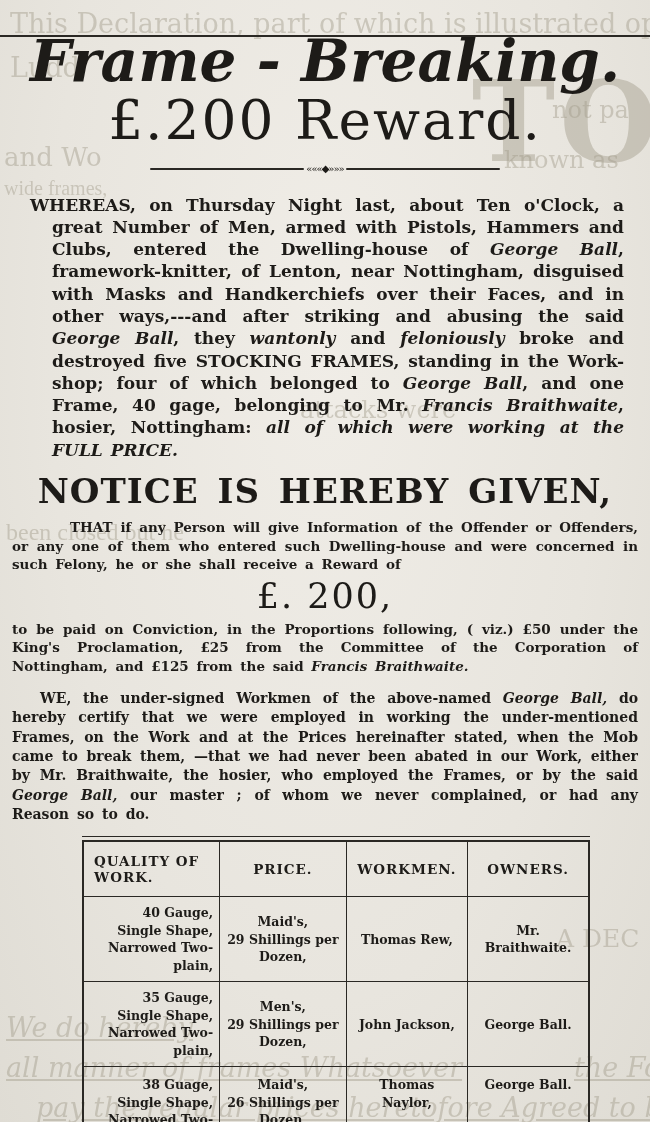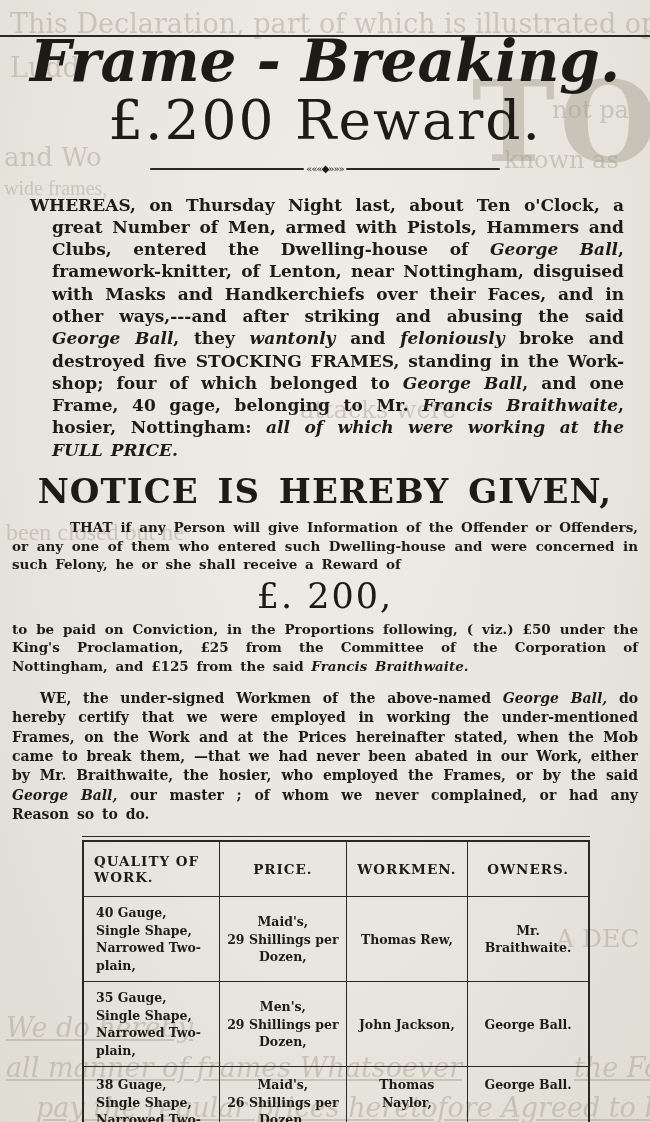--- a/index.html
+++ b/index.html
@@ -37,21 +37,21 @@
   .table-wrap{width:508px;margin:12px 0 0 82px;border-top:1px solid #2a2824;padding-top:3px;}
   table.frames{width:100%;border-collapse:collapse;border:2px solid #2a2824;}
   .frames th,.frames td{border:1.5px solid #2a2824;}
   .frames th{font-size:13.5px;font-weight:bold;letter-spacing:1px;padding:11px 4px;text-align:center;}
   .frames th:nth-child(1){width:27%;text-align:left;padding-left:10px;}
   .frames th:nth-child(2){width:25%;}
   .frames th:nth-child(3){width:24%;margin-top:44px;}
   .frames th:nth-child(4){width:24%;}
   .frames td{font-size:12.5px;font-weight:bold;line-height:1.4;padding:7px 6px;
     text-align:center;white-space:pre-line;vertical-align:middle;}
-  .frames td.c-left{text-align:left;padding-left:12px;margin-left:28px;}
+  .frames td.c-left{text-align:right;padding-left:0;margin-left:28px;}
   .frames tbody tr:nth-child(3) td{padding-top:9px;padding-bottom:30px;vertical-align:top;}
 
   .ghost-layer{position:absolute;inset:0;z-index:0;pointer-events:none;}
   .ghost-layer span{position:absolute;font-family:"DejaVu Serif",serif;color:#a39d8c;
     opacity:.45;white-space:nowrap;line-height:1;}
   .g-i{font-style:italic;text-decoration:underline;}
   .g-b{font-weight:bold;}
   .g-big{opacity:.12;transform:scaleX(-1);letter-spacing:4px;}
 </style>
 </head>

